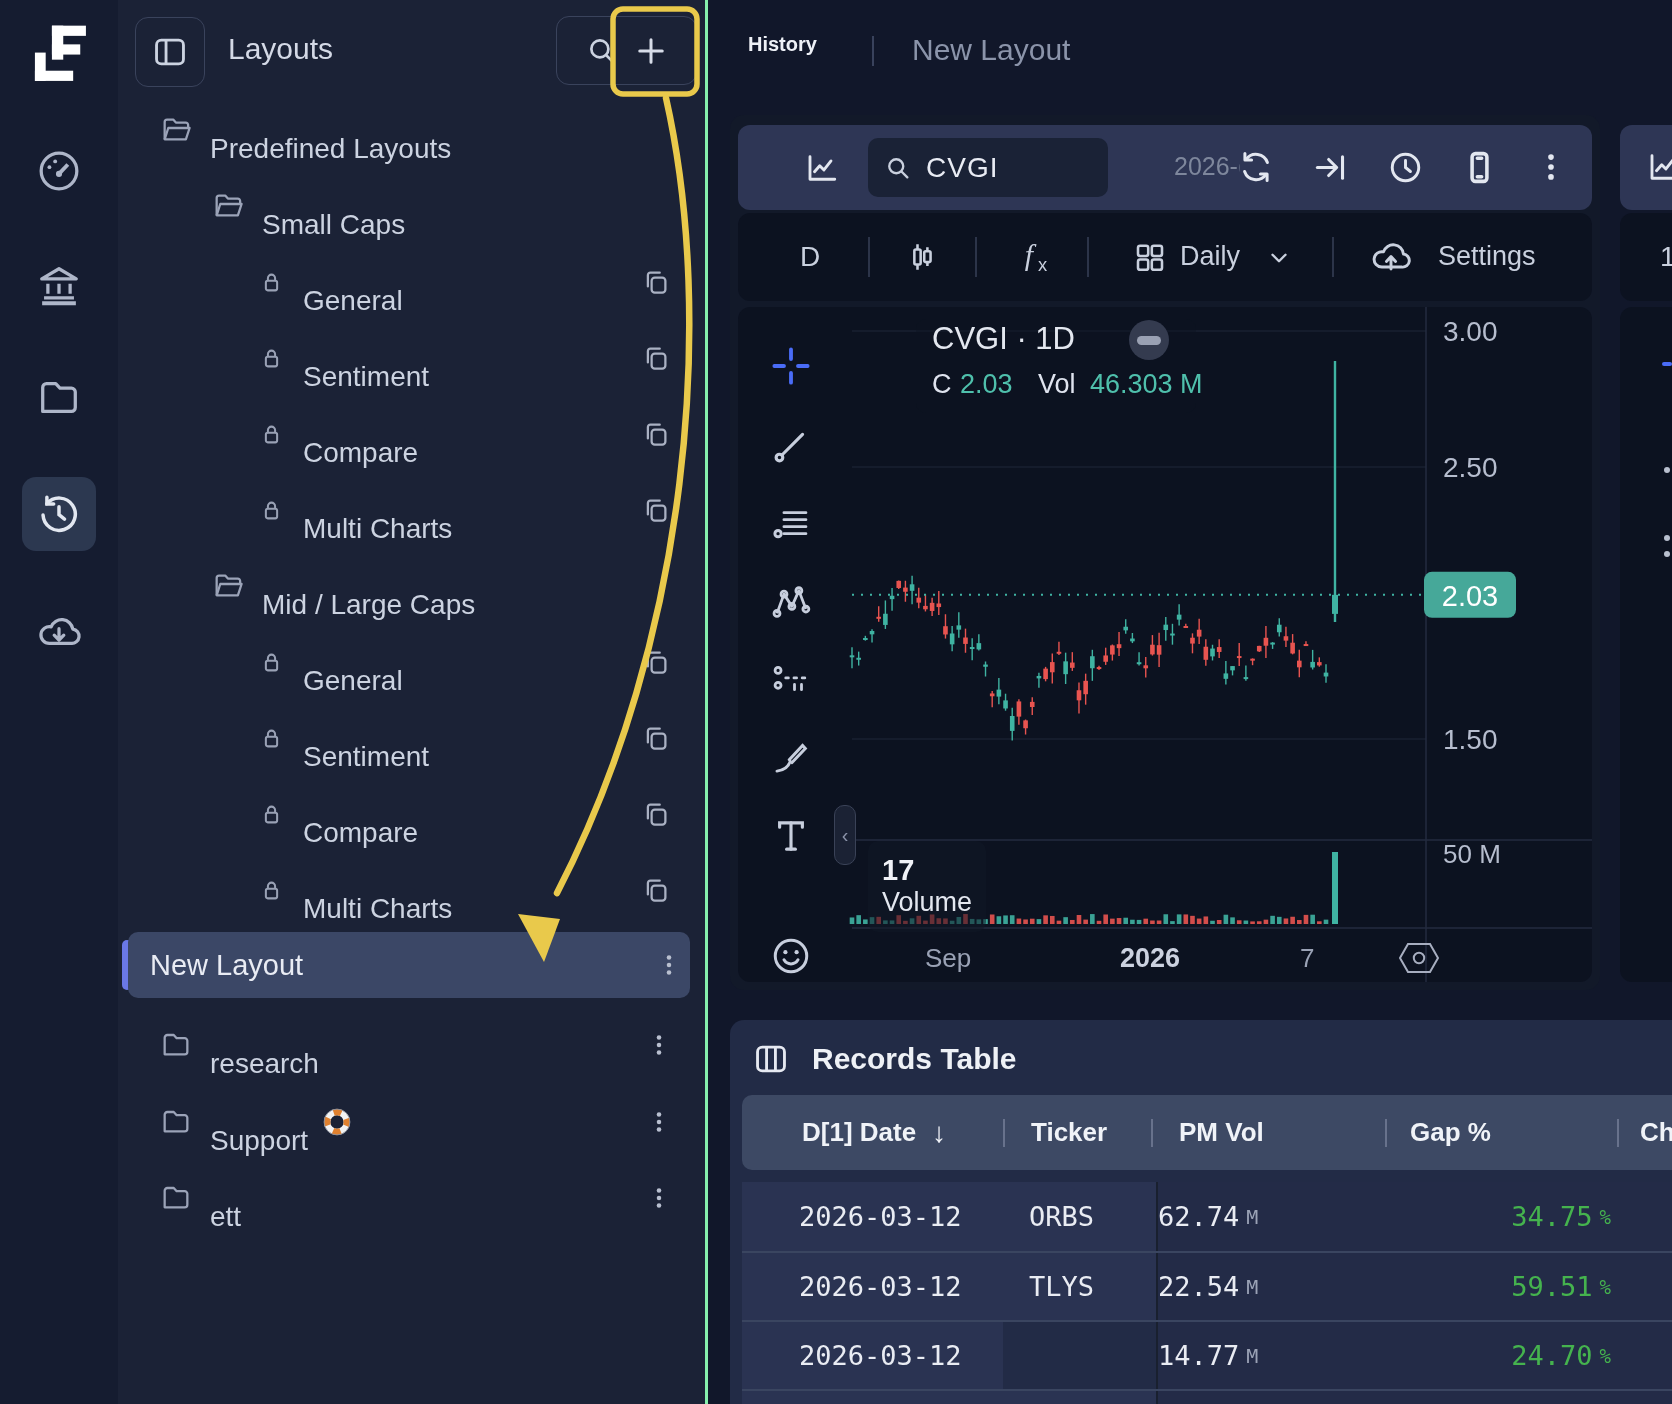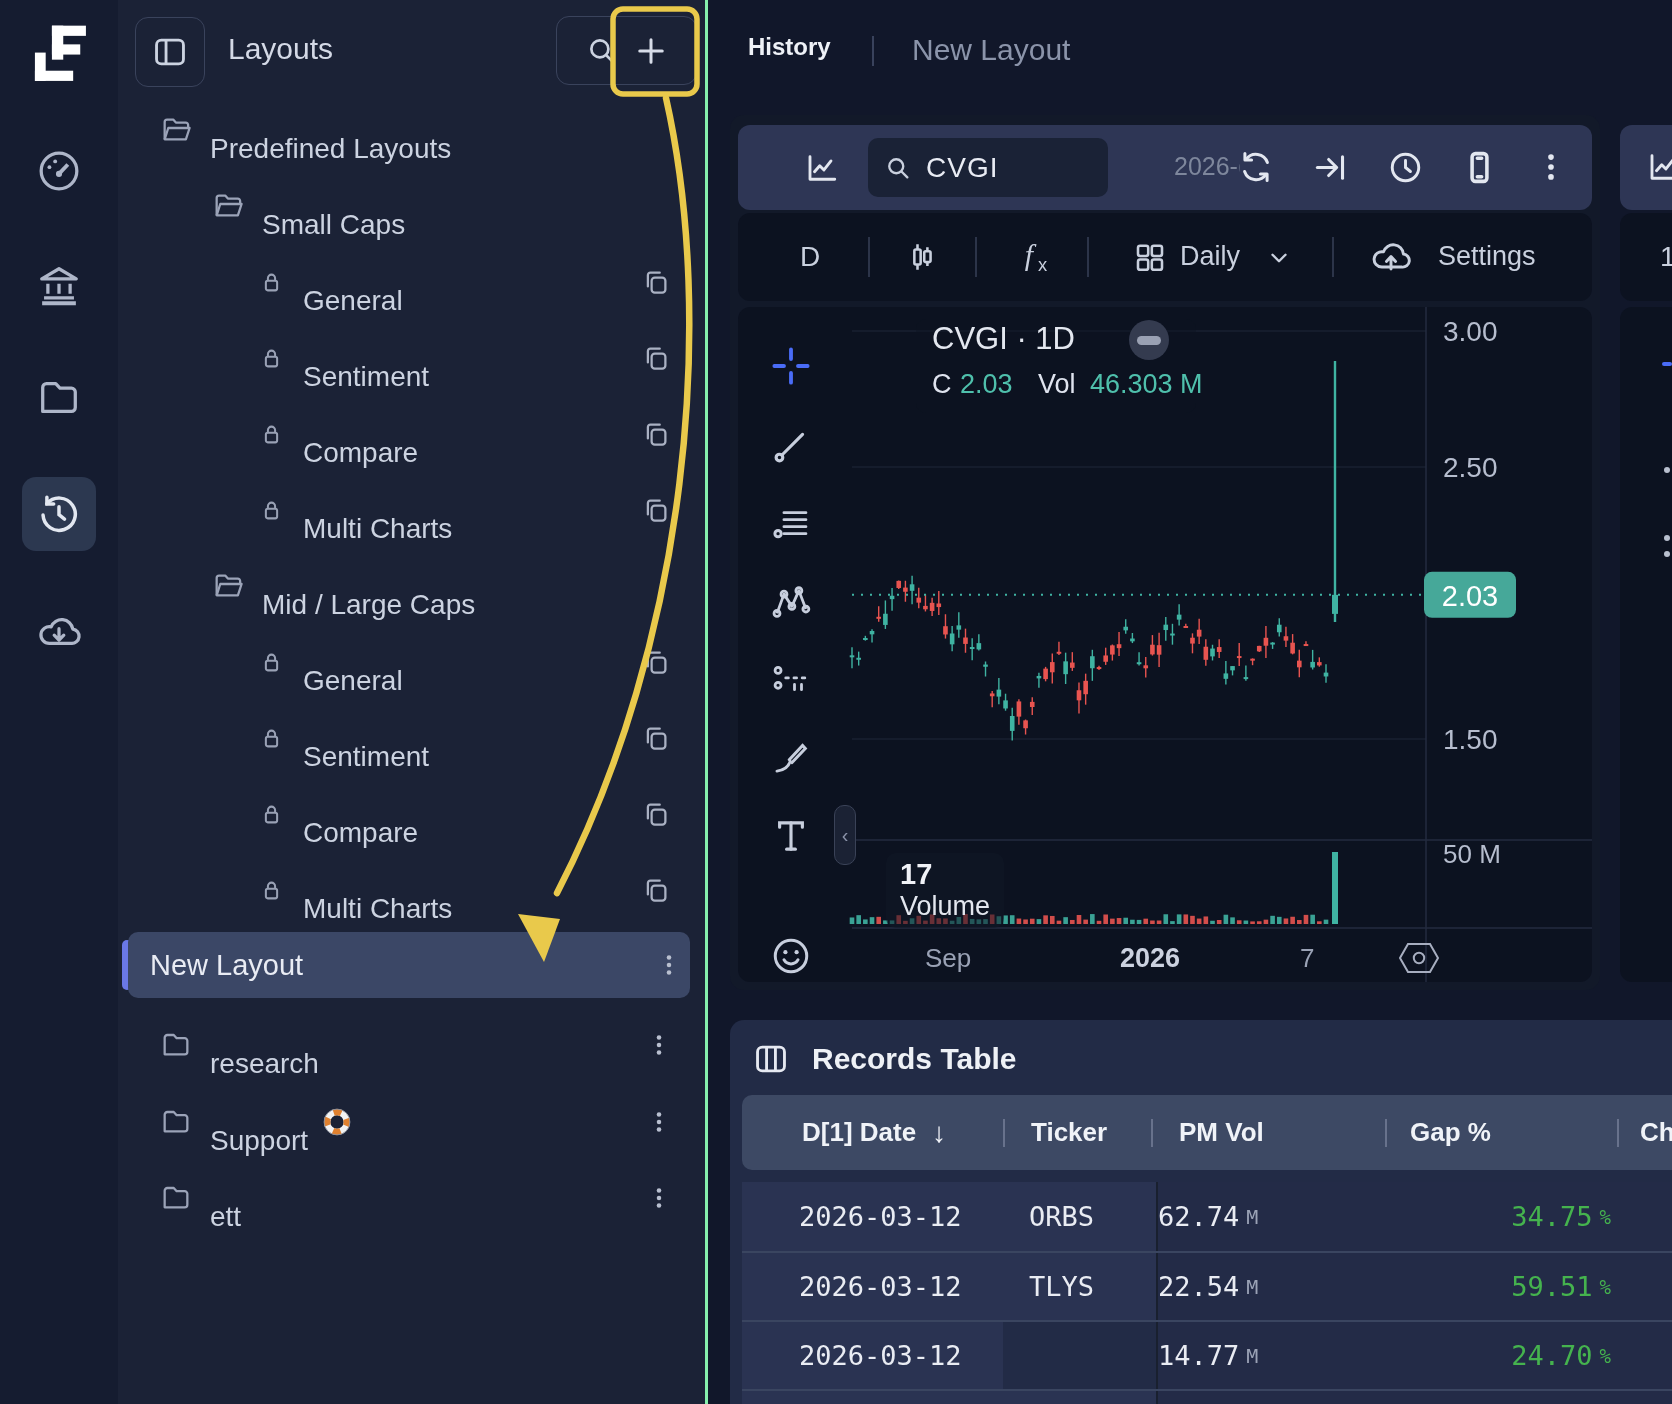--- a/index.html
+++ b/index.html
@@ -18,39 +18,39 @@
   .tree-row{position:absolute;left:0;width:587px;height:76px;display:flex;align-items:center;}
   .tree-label{font-size:28px;color:#ccd3e1;margin-left:18px;white-space:nowrap;margin-top:38px;}
   .copy-btn{position:absolute;left:523px;top:50%;transform:translateY(-50%);}
   .kebab-btn{position:absolute;left:528px;top:50%;transform:translateY(-50%);}
   .sel-row{position:absolute;left:10px;top:932px;width:562px;height:66px;background:#3b4766;border-radius:10px;
            display:flex;align-items:center;padding-left:22px;box-sizing:border-box;}
   .sel-label{font-size:29px;color:#e9ecf4;}
   .sel-accent{position:absolute;left:4px;top:940px;width:10px;height:50px;border-radius:5px;background:#6a78e6;}
   .b-row{position:absolute;left:0;width:587px;height:66px;display:flex;align-items:center;}
   
-  .bc-section{position:absolute;left:748px;top:33px;font-size:24px;font-weight:600;color:#eef1f7;}
+  .bc-section{position:absolute;left:748px;top:33px;font-size:20px;font-weight:600;color:#eef1f7;}
   .bc-div{position:absolute;left:872px;top:36px;width:2px;height:30px;background:#39425c;}
   .bc-current{position:absolute;left:912px;top:33px;font-size:30px;color:#8b94aa;}
   
   .chart-panel{position:absolute;left:730px;top:115px;width:870px;height:875px;background:#121929;border-radius:14px;}
   .t1{position:absolute;left:8px;top:10px;width:854px;height:85px;background:#2e3655;border-radius:12px;}
   .t2{position:absolute;left:8px;top:98px;width:854px;height:88px;background:#0c1220;border-radius:12px;}
   .t2 .sep{position:absolute;top:24px;width:2px;height:40px;background:#2c3449;}
   .tool-txt{color:#c9d0de;font-size:27px;}
   .chart-body{position:absolute;left:8px;top:192px;width:854px;height:675px;background:#0c1220;border-radius:12px;overflow:hidden;}
   .search-pill{position:absolute;left:130px;top:13px;width:240px;height:59px;background:#1a2236;border-radius:10px;
                display:flex;align-items:center;padding-left:16px;box-sizing:border-box;}
   .search-val{font-size:28px;color:#e9ecf4;margin-left:14px;letter-spacing:1px;}
   .date-txt{position:absolute;left:436px;top:27px;width:66px;overflow:hidden;white-space:nowrap;font-size:25px;color:#7e879c;}
   .draw-tools{position:absolute;left:0;top:0;width:112px;height:675px;}
   .dt-icon{position:absolute;left:32px;}
   .collapse-handle{position:absolute;left:96px;top:498px;width:20px;height:58px;background:#1b2234;border:1px solid #3a4257;
                    border-radius:10px;color:#8d95ab;font-size:20px;display:flex;align-items:center;justify-content:center;}
-  .vol-chip{position:absolute;left:148px;top:534px;padding:6px 14px;background:rgba(17,23,38,.55);border-radius:10px;margin-top:12px;}
+  .vol-chip{position:absolute;left:130px;top:534px;padding:14px 14px;background:rgba(17,23,38,.55);border-radius:10px;}
   .tv-logo{font-size:29px;font-weight:800;color:#f0f2f7;line-height:30px;}
   .vol-label{font-size:27px;color:#e3e7ef;margin-top:2px;}
   
   .mini-panel{position:absolute;left:1620px;top:115px;width:52px;height:875px;}
   .mini-t1{position:absolute;left:0;top:10px;width:52px;height:85px;background:#2e3655;border-radius:12px 0 0 12px;overflow:hidden;}
   .mini-t2{position:absolute;left:0;top:98px;width:52px;height:88px;background:#0c1220;border-radius:12px 0 0 12px;overflow:hidden;}
   .mini-body{position:absolute;left:0;top:192px;width:52px;height:675px;background:#0c1220;border-radius:12px 0 0 12px;overflow:hidden;}
   
   .records-panel{position:absolute;left:730px;top:1020px;width:942px;height:384px;background:#222b46;border-radius:14px 0 0 0;overflow:hidden;}
   .rec-title{position:absolute;left:82px;top:22px;font-size:30px;font-weight:700;color:#eef1f6;}

